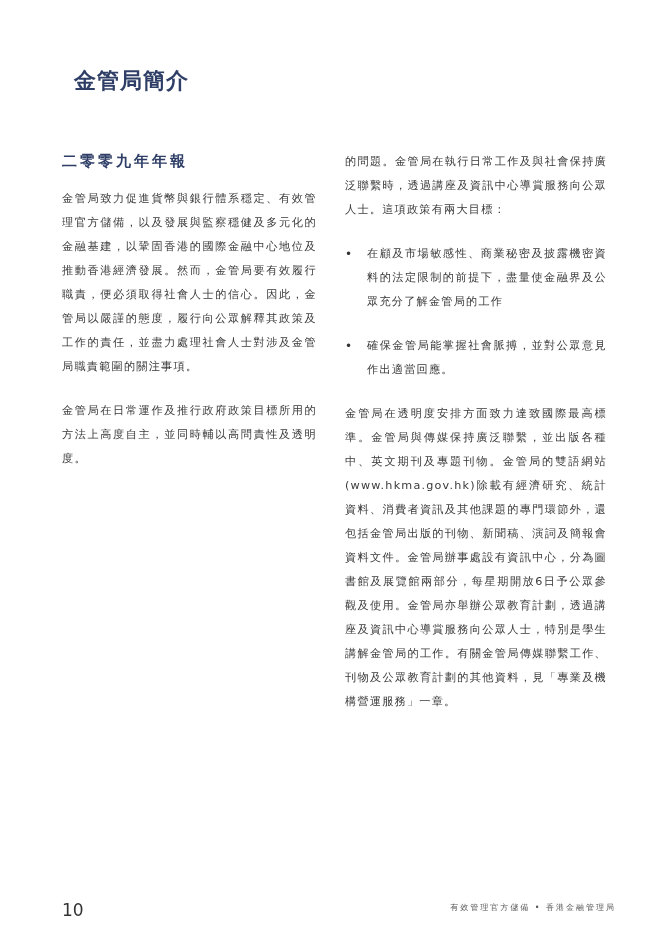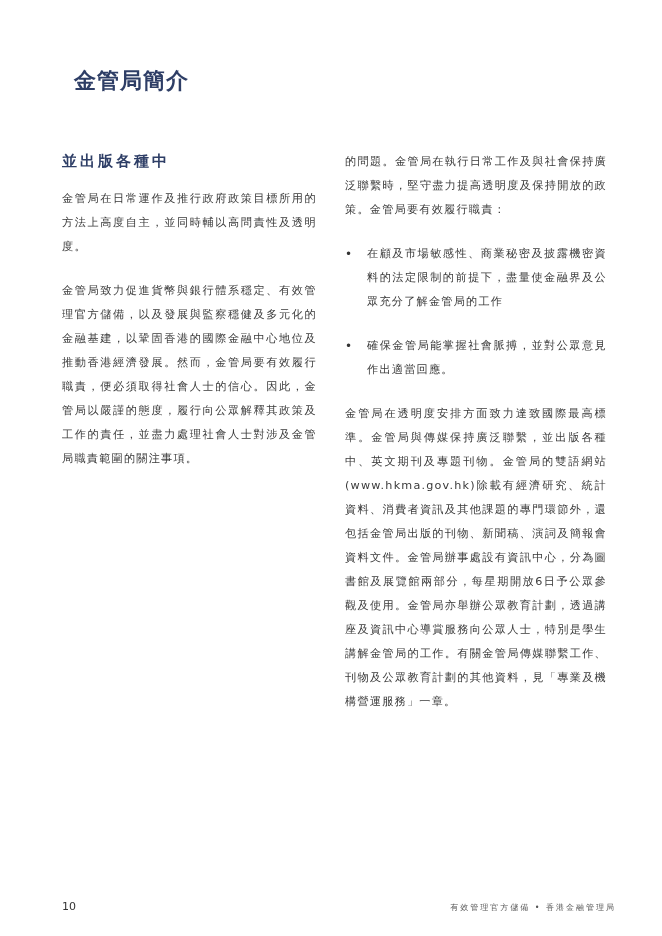--- a/index.html
+++ b/index.html
@@ -10,36 +10,36 @@
                 letter-spacing:1px; margin:12px; }
   .section-heading { position:absolute; left:62px; top:152px; font-size:15px;
                      font-weight:bold; color:#2e3e66; letter-spacing:3px; margin:0; }
   .col { position:absolute; width:255px; font-size:11.2px; line-height:24px; letter-spacing:1.2px; }
   .col p { margin:0 0 20px 0; text-align:justify; }
   .left-col { left:62px; top:187px; }
   .right-col { left:345px; top:150px; width:262px; }
   .bullets { list-style:none; margin:0 0 20px 0; padding:0; }
   .bullets li { position:relative; padding-left:22px; margin-bottom:20px; text-align:justify; }
   .bullets li .dot { position:absolute; left:0; top:0; font-size:12px; color:#333; }
-  .footer-page { position:absolute; left:62px; top:900px; font-size:11px; color:#333; }
+  .footer-page { position:absolute; left:62px; top:900px; font-size:17px; color:#333; }
   .footer-right { position:absolute; right:46px; top:902px; font-size:8px; color:#555; letter-spacing:2px; }
 </style>
 </head>
 <body>
 
 <h1 class="page-title">金管局簡介</h1>
-<h2 class="section-heading">並出版各種中</h2>
+<h2 class="section-heading">二零零九年年報</h2>
 
 <div class="col left-col">
+  <p>金管局致力促進貨幣與銀行體系穩定、有效管理官方儲備，以及發展與監察穩健及多元化的金融基建，以鞏固香港的國際金融中心地位及推動香港經濟發展。然而，金管局要有效履行職責，便必須取得社會人士的信心。因此，金管局以嚴謹的態度，履行向公眾解釋其政策及工作的責任，並盡力處理社會人士對涉及金管局職責範圍的關注事項。</p>
   <p>金管局在日常運作及推行政府政策目標所用的方法上高度自主，並同時輔以高問責性及透明度。</p>
-  <p>金管局致力促進貨幣與銀行體系穩定、有效管理官方儲備，以及發展與監察穩健及多元化的金融基建，以鞏固香港的國際金融中心地位及推動香港經濟發展。然而，金管局要有效履行職責，便必須取得社會人士的信心。因此，金管局以嚴謹的態度，履行向公眾解釋其政策及工作的責任，並盡力處理社會人士對涉及金管局職責範圍的關注事項。</p>
 </div>
 
 <div class="col right-col">
-  <p>的問題。金管局在執行日常工作及與社會保持廣泛聯繫時，堅守盡力提高透明度及保持開放的政策。金管局要有效履行職責：</p>
+  <p>的問題。金管局在執行日常工作及與社會保持廣泛聯繫時，透過講座及資訊中心導賞服務向公眾人士。這項政策有兩大目標：</p>
   <ul class="bullets">
     <li>
       <span class="dot">•</span>
       <span>在顧及市場敏感性、商業秘密及披露機密資料的法定限制的前提下，盡量使金融界及公眾充分了解金管局的工作</span>
     </li>
     <li>
       <span class="dot">•</span>
       <span>確保金管局能掌握社會脈搏，並對公眾意見作出適當回應。</span>
     </li>
   </ul>

